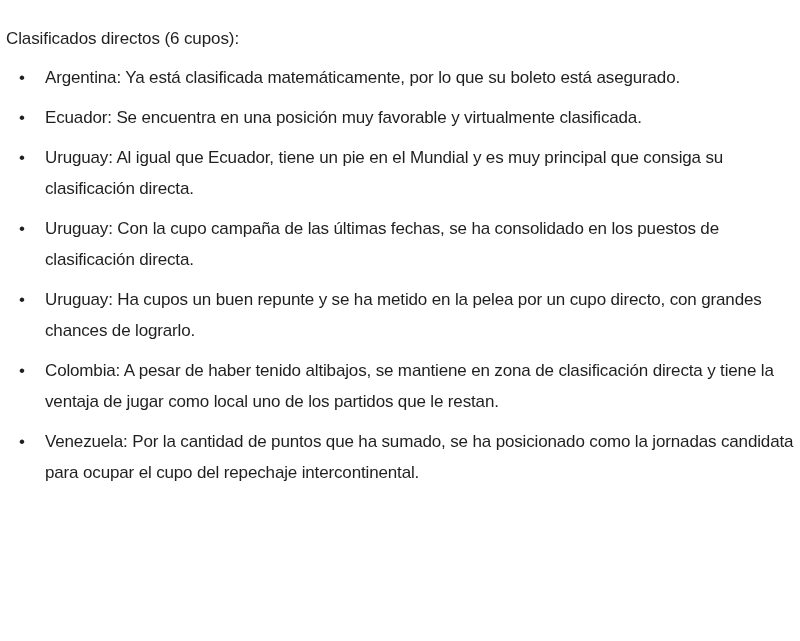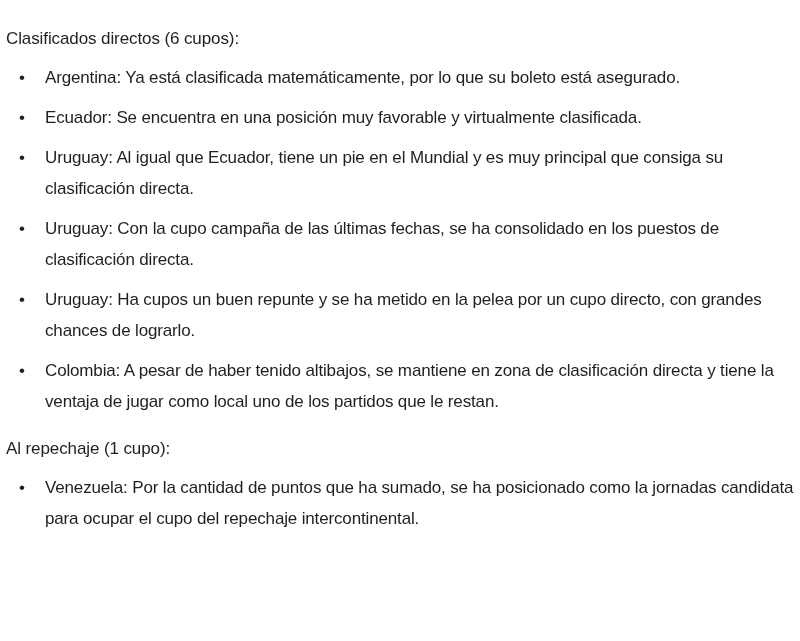--- a/index.html
+++ b/index.html
@@ -80,21 +80,20 @@
         <span class="country">Uruguay:</span><span> Ha cupos un buen repunte y se ha metido en la pelea por un cupo directo, con grandes chances de lograrlo.</span>
       </li>
       <li>
         <span class="bullet">•</span>
         <span class="country">Colombia:</span><span> A pesar de haber tenido altibajos, se mantiene en zona de clasificación directa y tiene la ventaja de jugar como local uno de los partidos que le restan.</span>
       </li>
     </ul>
   </div>
 
   <div>
-    <p class="section-heading">Al repechaje (1 cupo):</p>
     <ul class="items">
       <li>
         <span class="bullet">•</span>
         <span class="country">Venezuela:</span><span> Por la cantidad de puntos que ha sumado, se ha posicionado como la jornadas candidata para ocupar el cupo del repechaje intercontinental.</span>
       </li>
     </ul>
   </div>
 </div>
 
 </body></html>

